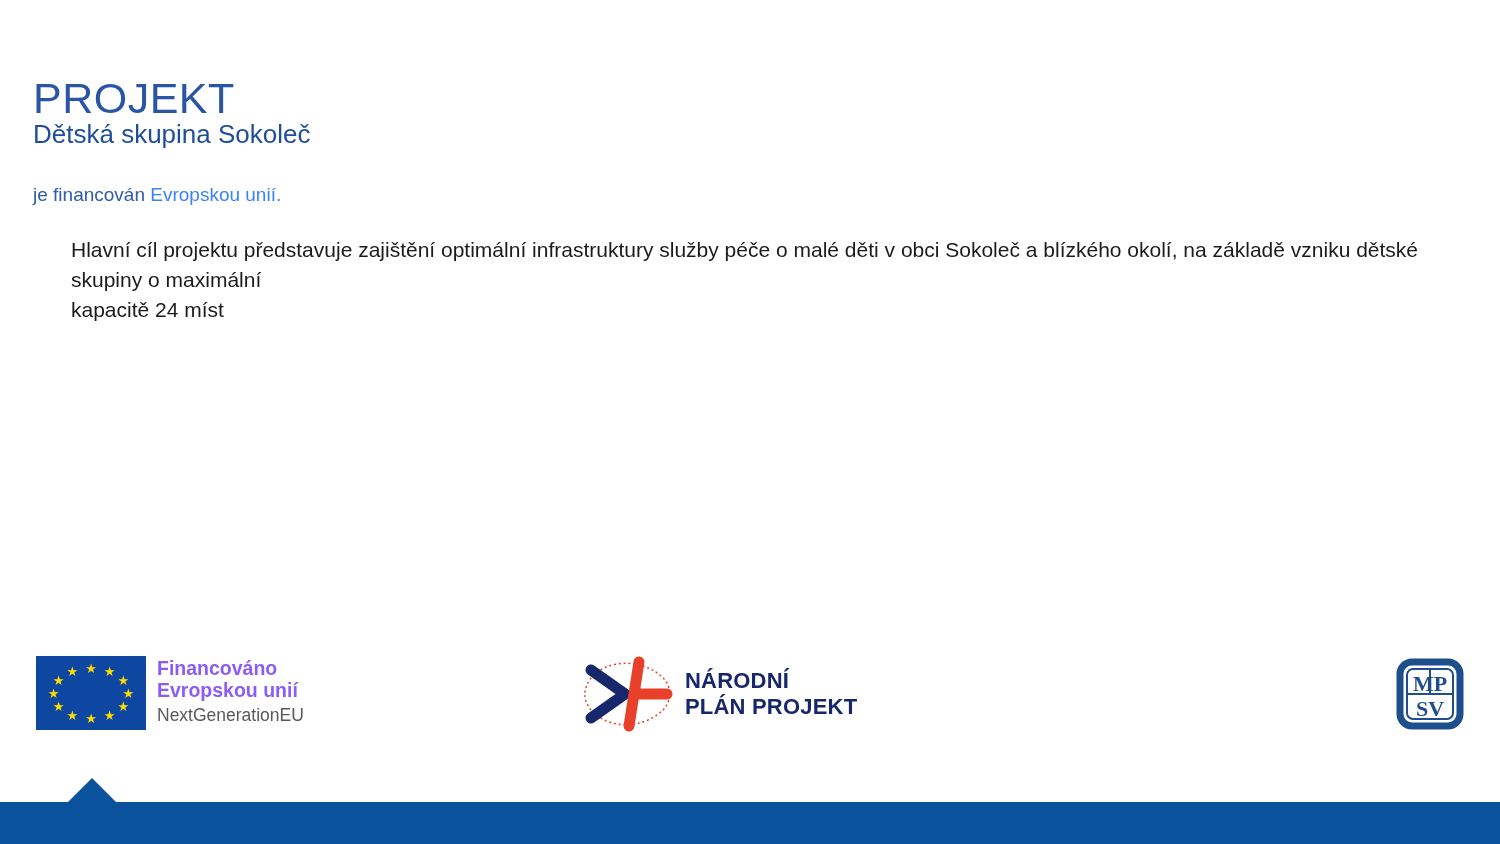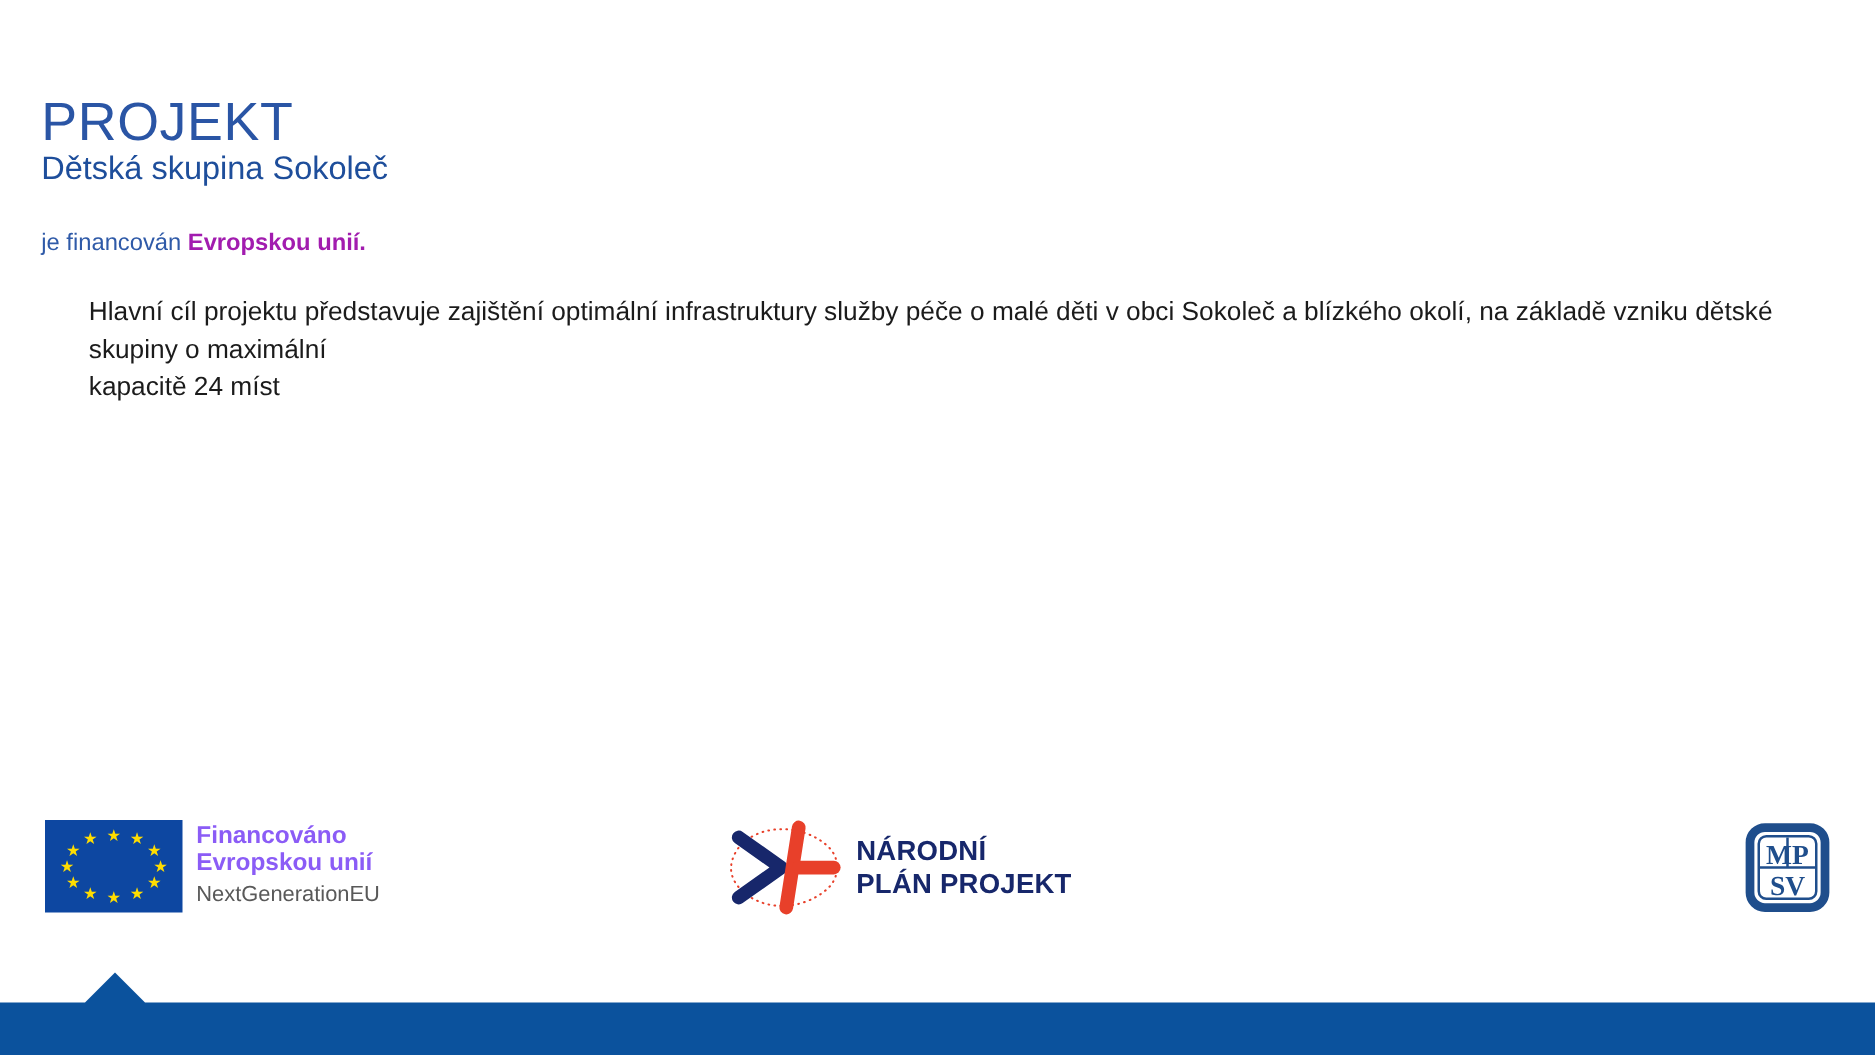--- a/index.html
+++ b/index.html
@@ -46,22 +46,22 @@
     position: absolute;
     left: 33px;
     top: 184px;
     font-size: 19px;
     font-weight: 400;
     color: #2f5aa8;
     line-height: 1.2;
     white-space: nowrap;
   }
   .funding-line .strong {
-    font-weight: 700;
-    color: #a21caf;
+    font-weight: 400;
+    color: #3b82f6;
   }
 
   
   .body-copy {
     position: absolute;
     left: 33px;
     top: 235px;
     width: 1390px;
     font-size: 21px;
     font-weight: 400;

